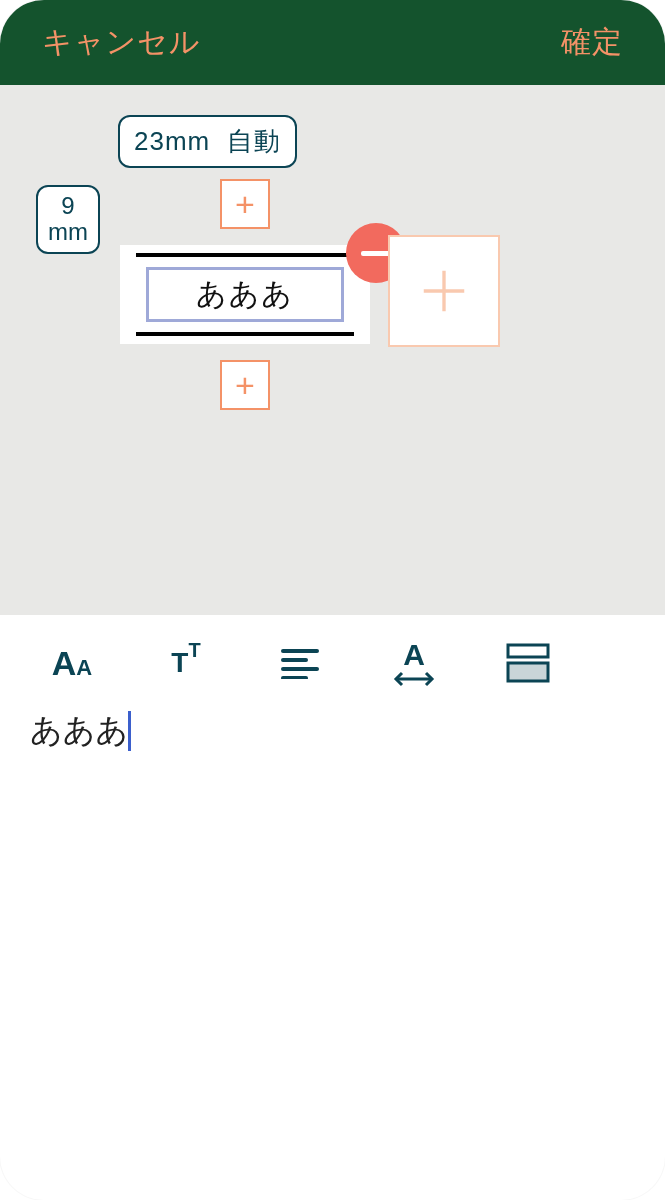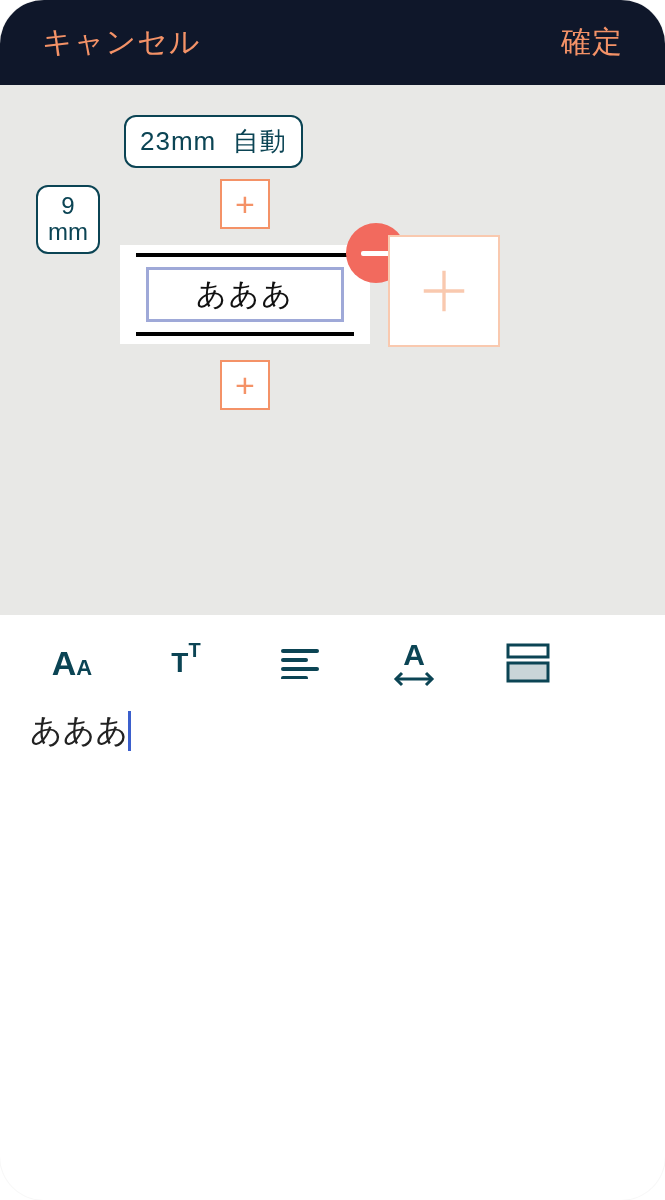--- a/index.html
+++ b/index.html
@@ -14,21 +14,21 @@
       position: relative;
       box-shadow: 0 0 0 1px rgba(0,0,0,0.03);
     }
 
     
     .header {
       display: flex;
       justify-content: space-between;
       align-items: center;
       padding: 22px 42px 22px 42px;
-      background: #0f172a;
+      background: #14532d;
       text-align: right;
     }
     .header-btn {
       font-size: 30px;
       font-weight: 500;
       color: #F49267;
       cursor: pointer;
       letter-spacing: 1px;
     }
 
@@ -36,21 +36,21 @@
     .canvas {
       background: #E8E8E6;
       width: 100%;
       height: 530px;
       position: relative;
     }
 
     .width-badge {
       position: absolute;
       top: 30px;
-      left: 124px;
+      left: 118px;
       background: #fff;
       border: 2px solid #0B4454;
       border-radius: 12px;
       padding: 7px 14px;
       font-size: 26px;
       color: #0B4454;
       letter-spacing: 1px;
     }
 
     .height-badge {

